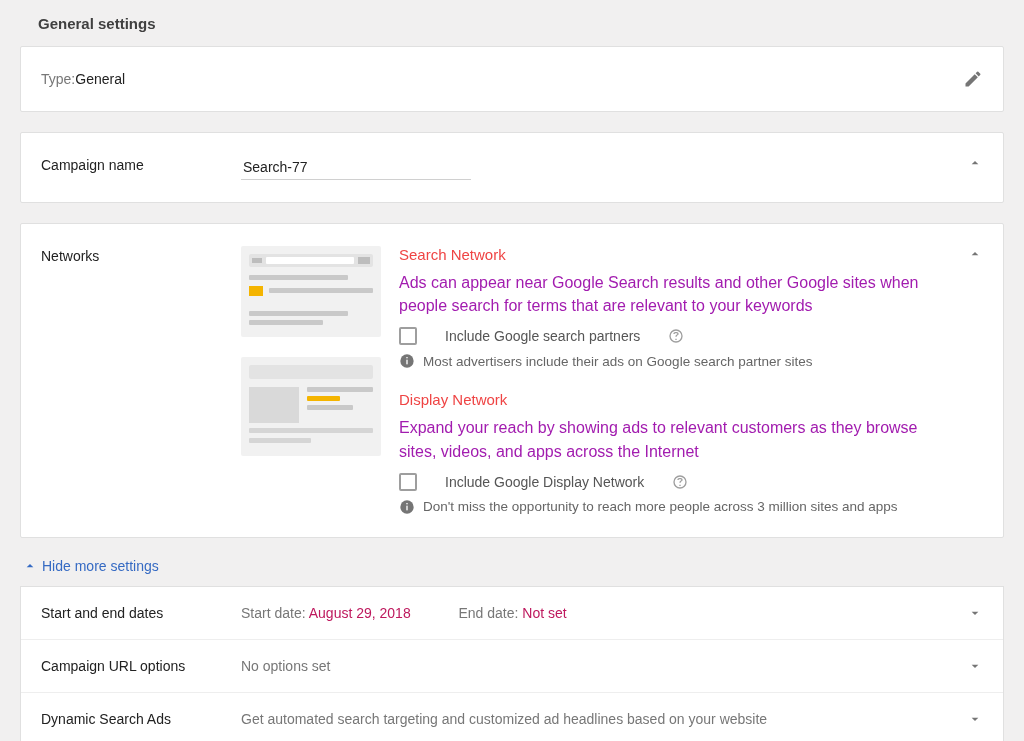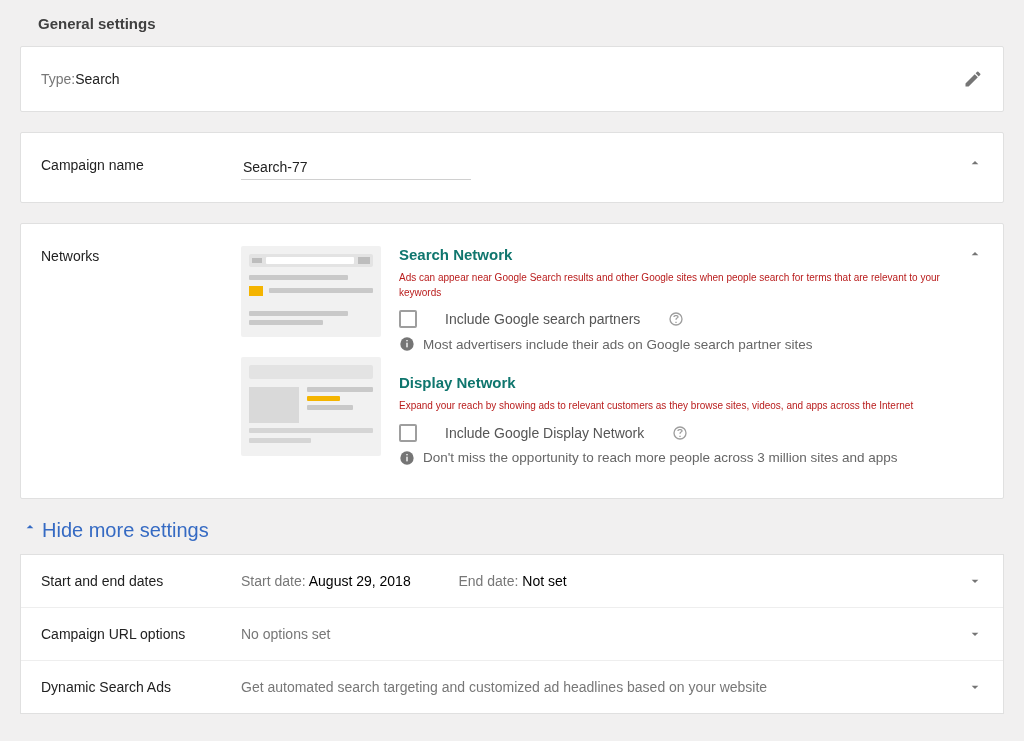--- a/index.html
+++ b/index.html
@@ -101,59 +101,59 @@
   .mock2 .header{height:14px;background:#e3e3e3;margin-bottom:8px;border-radius:2px;}
   .mock2 .body{display:flex;gap:8px;}
   .mock2 .bigimg{width:50px;height:36px;background:#d9d9d9;}
   .mock2 .side{flex:1;}
   .mock2 .side .l{height:5px;background:#c9c9c9;margin-bottom:4px;border-radius:1px;}
   .mock2 .side .l.y{background:#f4b400;width:50%;}
   .mock2 .footer .l{height:5px;background:#d5d5d5;margin:5px 0;border-radius:1px;}
   .mock2 .footer .l.s{width:50%;}
 
   .net-block { margin-bottom: 22px; }
-  .net-title { font-weight:700; color:#0f766e; font-size:15px; margin-bottom:8px;}
-  .net-desc { color:#b91c1c; font-size:10px; line-height:1.45; margin-bottom:10px;}
+  .net-title { font-weight:400; color:#ef4444; font-size:15px; margin-bottom:8px;}
+  .net-desc { color:#a21caf; font-size:16px; line-height:1.45; margin-bottom:10px;}
   .chk-row{display:flex; align-items:center; gap:28px; margin-bottom:8px;}
   .chk{
     width:18px;height:18px;border:2px solid #9e9e9e;border-radius:2px;
     display:inline-block;flex-shrink:0;cursor:pointer;background:#fff;
   }
   .chk-label{color:#555;font-size:14px;}
   .help-icon{width:16px;height:16px;fill:#9e9e9e;}
   .info-row{display:flex;align-items:center;gap:8px;color:#666;font-size:13.5px;}
   .info-icon{width:16px;height:16px;fill:#757575;flex-shrink:0;}
 
   .hide-more{
-    color:#356ac3; font-size:20px; margin:0 0 12px 2px;
+    color:#356ac3; font-size:14px; margin:0 0 12px 2px;
     display:flex; align-items:flex-start; gap:4px; cursor:pointer;
   }
   .hide-more .chevron{fill:#356ac3;}
 
   .list-card{background:#fff;border:1px solid #e0e0e0;border-radius:0;}
   .list-row{
     display:flex;align-items:center;padding:18px 20px;border-top:1px solid #eee;
   }
   .list-row:first-child{border-top:none;}
   .list-label{width:200px;flex-shrink:0;color:#222;font-size:14px;}
   .list-content{flex:1;color:#777;font-size:14px;}
-  .list-content .dark{color:#000000;}
+  .list-content .dark{color:#be185d;}
   .list-icon{width:40px;display:flex;justify-content:flex-end;}
   .gap30{display:inline-block;width:40px;}
 </style>
 </head>
 <body>
 
 <div class="section-title">General settings</div>
 
 <div class="card">
   <div class="card-row type-row">
     <div class="content-col" style="">
       <span class="type-label">Type: </span>
-      <span class="type-value">Search</span>
+      <span class="type-value">General</span>
     </div>
     <div class="icon-col">
       <svg class="pencil" viewBox="0 0 24 24">
           <path d="M3 17.25V21h3.75l11.06-11.06-3.75-3.75L3 17.25zM20.71 7.04a1 1 0 0 0 0-1.41l-2.34-2.34a1 1 0 0 0-1.41 0l-1.83 1.83 3.75 3.75 1.83-1.83z"></path>
         </svg>
     </div>
   </div>
 </div>
 
 <div class="card">

